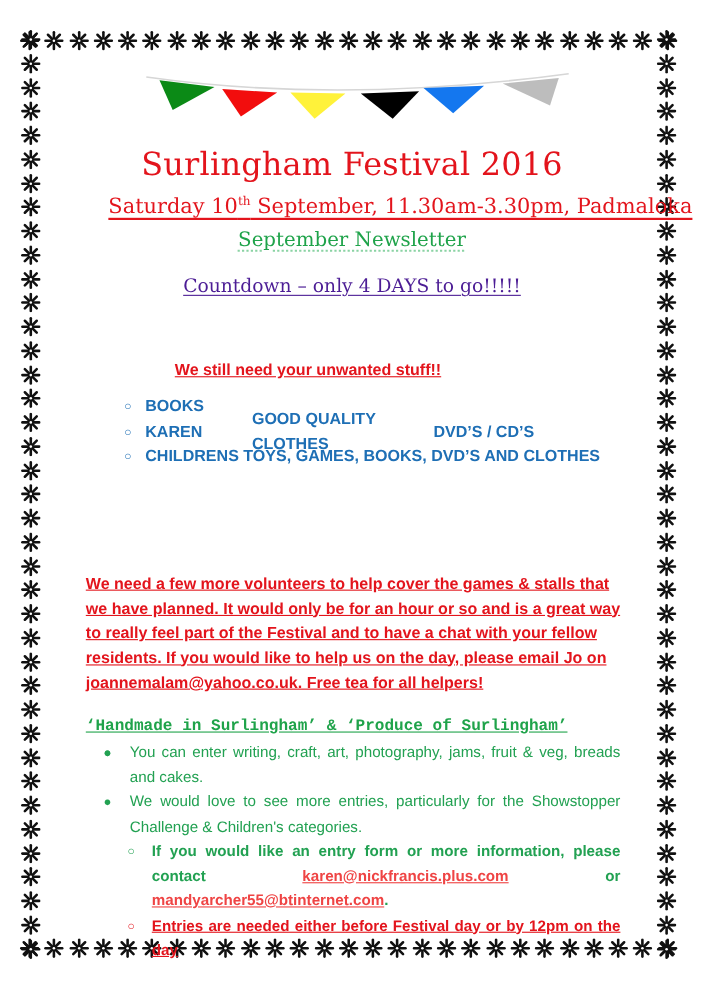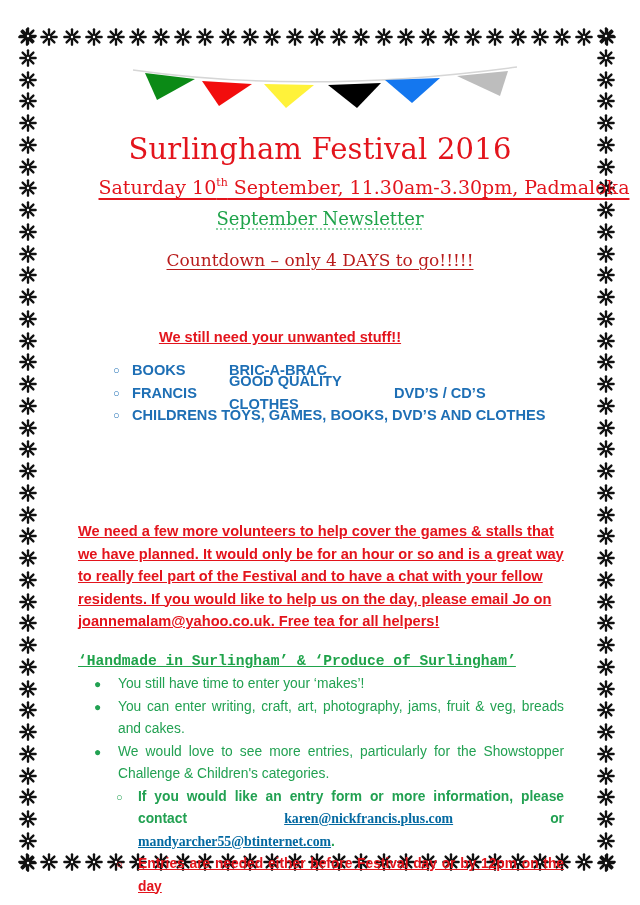--- a/index.html
+++ b/index.html
@@ -7,40 +7,40 @@
   .page { position:absolute; left:0; top:0; width:640px; height:905px; }
   .border-row { position:absolute; display:flex; justify-content:space-between; align-items:center; height:20px; }
   .border-col { position:absolute; display:flex; flex-direction:column; justify-content:space-between; align-items:center; width:20px; }
   .star { width:18px; height:18px; display:block; }
   .bunting { position:absolute; left:0; top:0; width:640px; height:120px; }
   .title { position:absolute; left:0; width:640px; text-align:center; font-family:"DejaVu Serif", serif; }
   .t1 { top:132px; font-size:29px; color:#e3141c; letter-spacing:0.2px; }
   .t2 { top:176px; font-size:19px; color:#e3141c; text-decoration:underline; text-decoration-thickness:1.5px; text-underline-offset:4px;margin-left:44px; }
   .t2 sup { font-size:11px; vertical-align:8px; }
   .t3 { top:208px; font-size:18px; color:#1fa34a; text-decoration:underline dotted #8bd3a4; text-underline-offset:4px; }
-  .t4 { top:250px; font-size:17px; color:#b91c1c; text-decoration:underline; text-underline-offset:3px; }
+  .t4 { top:250px; font-size:17px; color:#4c1d95; text-decoration:underline; text-underline-offset:3px; }
   .sec { position:absolute; font-family:"Liberation Sans", sans-serif; font-weight:bold; font-size:14.6px; line-height:22.5px; }
   .need-head { top:326px; left:0; width:560px; text-align:center; color:#e3141c; text-decoration:underline; }
   .blue { color:#1e6fb5; }
   .red { color:#e3141c; }
   .items { top:359px; left:113px; width:470px; color:#1e6fb5; }
   .items .row { display:flex; height:22.5px; align-items:center; }
   .items .bullet { width:19px; font-weight:normal; font-size:11px; color:#1e6fb5; }
   .items .c1 { width:97px; }
   .items .c2 { width:165px; }
   .para1 { top:437px; left:78px; width:486px; text-align:justify; }
   .para1 .u { text-decoration:underline; }
   .para2 { top:520px; left:78px; width:486px; color:#e3141c; text-decoration:underline; }
   .hand-head { top:650px; left:78px; color:#1fa34a; text-decoration:underline;font-family:Liberation Mono, monospace; }
   .list { position:absolute; left:78px; width:486px; font-family:"Liberation Sans", sans-serif; font-size:13.8px; line-height:22.5px; color:#22a152; }
   .li { position:relative; padding-left:40px; text-align:justify; }
   .li .dot { position:absolute; left:16px; top:0; font-size:12px; }
   .subli { position:relative; padding-left:60px; font-weight:bold; text-align:justify; }
   .subli .ring { position:absolute; left:38px; top:0; font-weight:normal; font-size:11px; }
-  .link { color:#0369a1; text-decoration:underline;font-family:Liberation Serif, serif; }
+  .link { color:#ef4444; text-decoration:underline; }
   .subli.red-item { color:#e3141c; text-decoration:underline; }
   .subli.red-item .ring { color:#e3141c; text-decoration:none; }
 </style>
 </head>
 <body>
 
 <div class="page">
 
   <div class="border-row" id="border-top" style="left:18px; top:27px; width:598px;">
       <svg class="star" viewBox="0 0 20 20">
@@ -1256,40 +1256,39 @@
   <div class="title t2"><span>Saturday 10</span><sup>th</sup><span> September, 11.30am-3.30pm, Padmaloka</span></div>
   <div class="title t3">September Newsletter</div>
   <div class="title t4">Countdown – only 4 DAYS to go!!!!!</div>
 
   <div class="sec need-head">We still need your unwanted stuff!!</div>
 
   <div class="sec items">
     <div class="row">
       <span class="bullet">○</span>
       <span class="c1">BOOKS</span>
-      <span class="c2">BRIC-A-BRAC</span>
     </div>
     <div class="row">
       <span class="bullet">○</span>
-      <span class="c1">FRANCIS</span>
+      <span class="c1">KAREN</span>
       <span class="c2">GOOD QUALITY CLOTHES</span>
       <span>DVD’S / CD’S</span>
     </div>
     <div class="row">
       <span class="bullet">○</span>
       <span>CHILDRENS TOYS, GAMES, BOOKS, DVD’S AND CLOTHES</span>
     </div>
   </div>
 
 
   <div class="sec para2">We need a few more volunteers to help cover the games &amp; stalls that we have planned. It would only be for an hour or so and is a great way to really feel part of the Festival and to have a chat with your fellow residents. If you would like to help us on the day, please email Jo on joannemalam@yahoo.co.uk. Free tea for all helpers!</div>
 
   <div class="sec hand-head">‘Handmade in Surlingham’ &amp; ‘Produce of Surlingham’</div>
 
   <div class="list" style="top:673px;">
-    <div class="li"><span class="dot">●</span><span>You still have time to enter your ‘makes’!</span></div>
+    <div class="li"><span class="dot">●</span></div>
     <div class="li"><span class="dot">●</span><span>You can enter writing, craft, art, photography, jams, fruit &amp; veg, breads and cakes.</span></div>
     <div class="li"><span class="dot">●</span><span>We would love to see more entries, particularly for the Showstopper Challenge &amp; Children's categories.</span></div>
     <div class="subli"><span class="ring">○</span><span>If you would like an entry form or more information, please contact </span><a class="link">karen@nickfrancis.plus.com</a><span> or </span><a class="link">mandyarcher55@btinternet.com</a><span>.</span></div>
     <div class="subli red-item"><span class="ring">○</span><span>Entries are needed either before Festival day or by 12pm on the day</span></div>
   </div>
 
 </div>
 
 </body></html>

